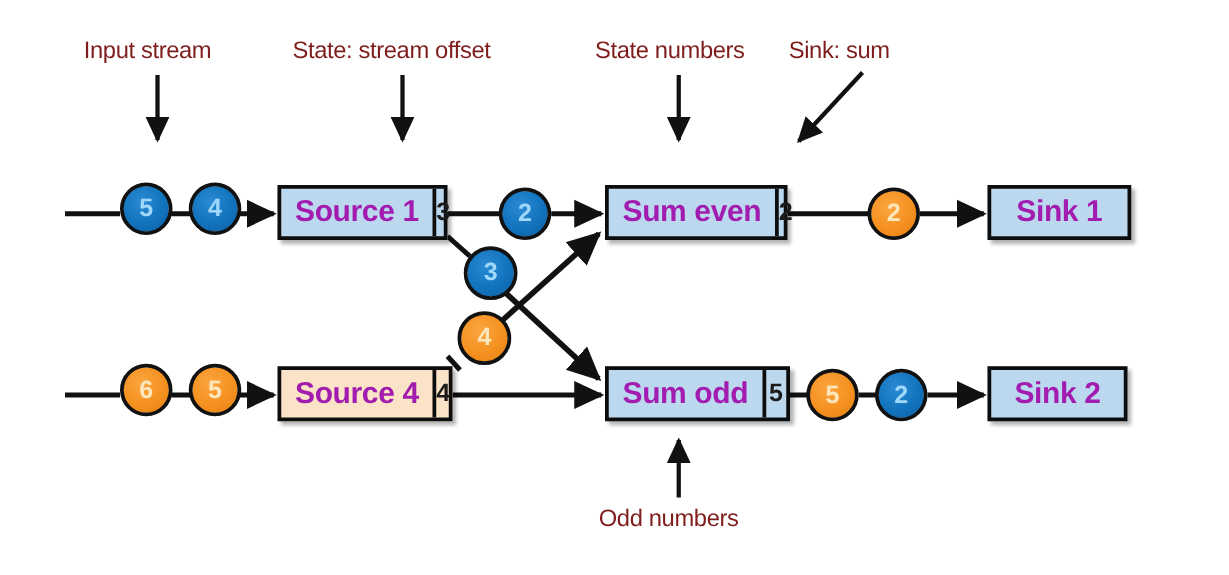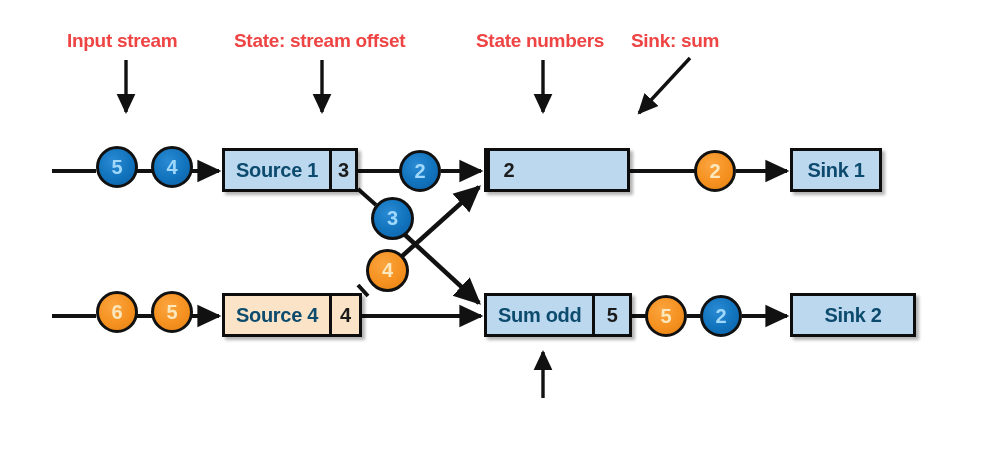--- a/index.html
+++ b/index.html
@@ -26,45 +26,45 @@
     width: 983px;
     height: 460px;
     pointer-events: none;
   }
 
   
   .anno {
     position: absolute;
     font-family: "Liberation Sans", sans-serif;
     font-size: 19px;
-    font-weight: 700;
-    color: #ef4444;
+    font-weight: 400;
+    color: #7f1d1d;
     white-space: nowrap;
     letter-spacing: -0.3px;
   }
 
   
   .opbox {
     position: absolute;
     display: flex;
     align-items: stretch;
     border: 3px solid #0d0d0d;
     box-sizing: border-box;
     box-shadow: 3px 3px 3px rgba(0,0,0,0.30);
     background: #bcd8ef;
     z-index: 3;
   }
   .opbox .name {
     display: flex;
     align-items: center;
     justify-content: center;
     padding: 0 11px;
-    font-size: 20px;
+    font-size: 24px;
     font-weight: 600;
-    color: #0c4a6e;
+    color: #a21caf;
     letter-spacing: -0.3px;
     white-space: nowrap;
   }
   .opbox .state {
     display: flex;
     align-items: center;
     justify-content: center;
     width: 38px;
     border-left: 3px solid #0d0d0d;
     font-size: 20px;
@@ -150,39 +150,41 @@
   </svg>
 
   <div class="anno" style="left:67px; top:30px;">Input stream</div>
 
   <div class="anno" style="left:234px; top:30px;">State: stream offset</div>
 
   <div class="anno" style="left:476px; top:30px;">State numbers</div>
 
   <div class="anno" style="left:631px; top:30px;">Sink: sum</div>
 
+  <div class="anno" style="left:479px; top:405px;">Odd numbers</div>
 
   <div class="rec blue" style="left:96px; top:146px; width:42px; height:42px;">5</div>
 
   <div class="rec blue" style="left:151px; top:146px; width:42px; height:42px;">4</div>
 
   <div class="opbox" style="left:222px; top:148px; width:136px; height:44px;">
     <div class="name">Source 1</div>
     <div class="state">3</div>
   </div>
 
   <div class="rec blue" style="left:399px; top:150px; width:42px; height:42px;">2</div>
 
   <div class="opbox" style="left:484px; top:148px; width:146px; height:44px;">
+    <div class="name">Sum even</div>
     <div class="state">2</div>
   </div>
 
   <div class="rec orange" style="left:694px; top:150px; width:42px; height:42px;">2</div>
 
-  <div class="opbox plain" style="left:790px; top:148px; width:92px; height:44px;">
+  <div class="opbox plain" style="left:790px; top:148px; width:115px; height:44px;">
     <div class="name">Sink 1</div>
   </div>
 
   <div class="rec blue" style="left:371px; top:197px; width:43px; height:43px;">3</div>
 
   <div class="rec orange" style="left:366px; top:249px; width:43px; height:43px;">4</div>
 
   <div class="rec orange" style="left:96px; top:291px; width:42px; height:42px;">6</div>
 
   <div class="rec orange" style="left:151px; top:291px; width:42px; height:42px;">5</div>
@@ -194,17 +196,17 @@
 
   <div class="opbox" style="left:484px; top:293px; width:148px; height:44px;">
     <div class="name">Sum odd</div>
     <div class="state">5</div>
   </div>
 
   <div class="rec orange" style="left:645px; top:295px; width:42px; height:42px;">5</div>
 
   <div class="rec blue" style="left:700px; top:295px; width:42px; height:42px;">2</div>
 
-  <div class="opbox plain" style="left:790px; top:293px; width:126px; height:44px;">
+  <div class="opbox plain" style="left:790px; top:293px; width:112px; height:44px;">
     <div class="name">Sink 2</div>
   </div>
 
 </div>
 
 </body></html>

